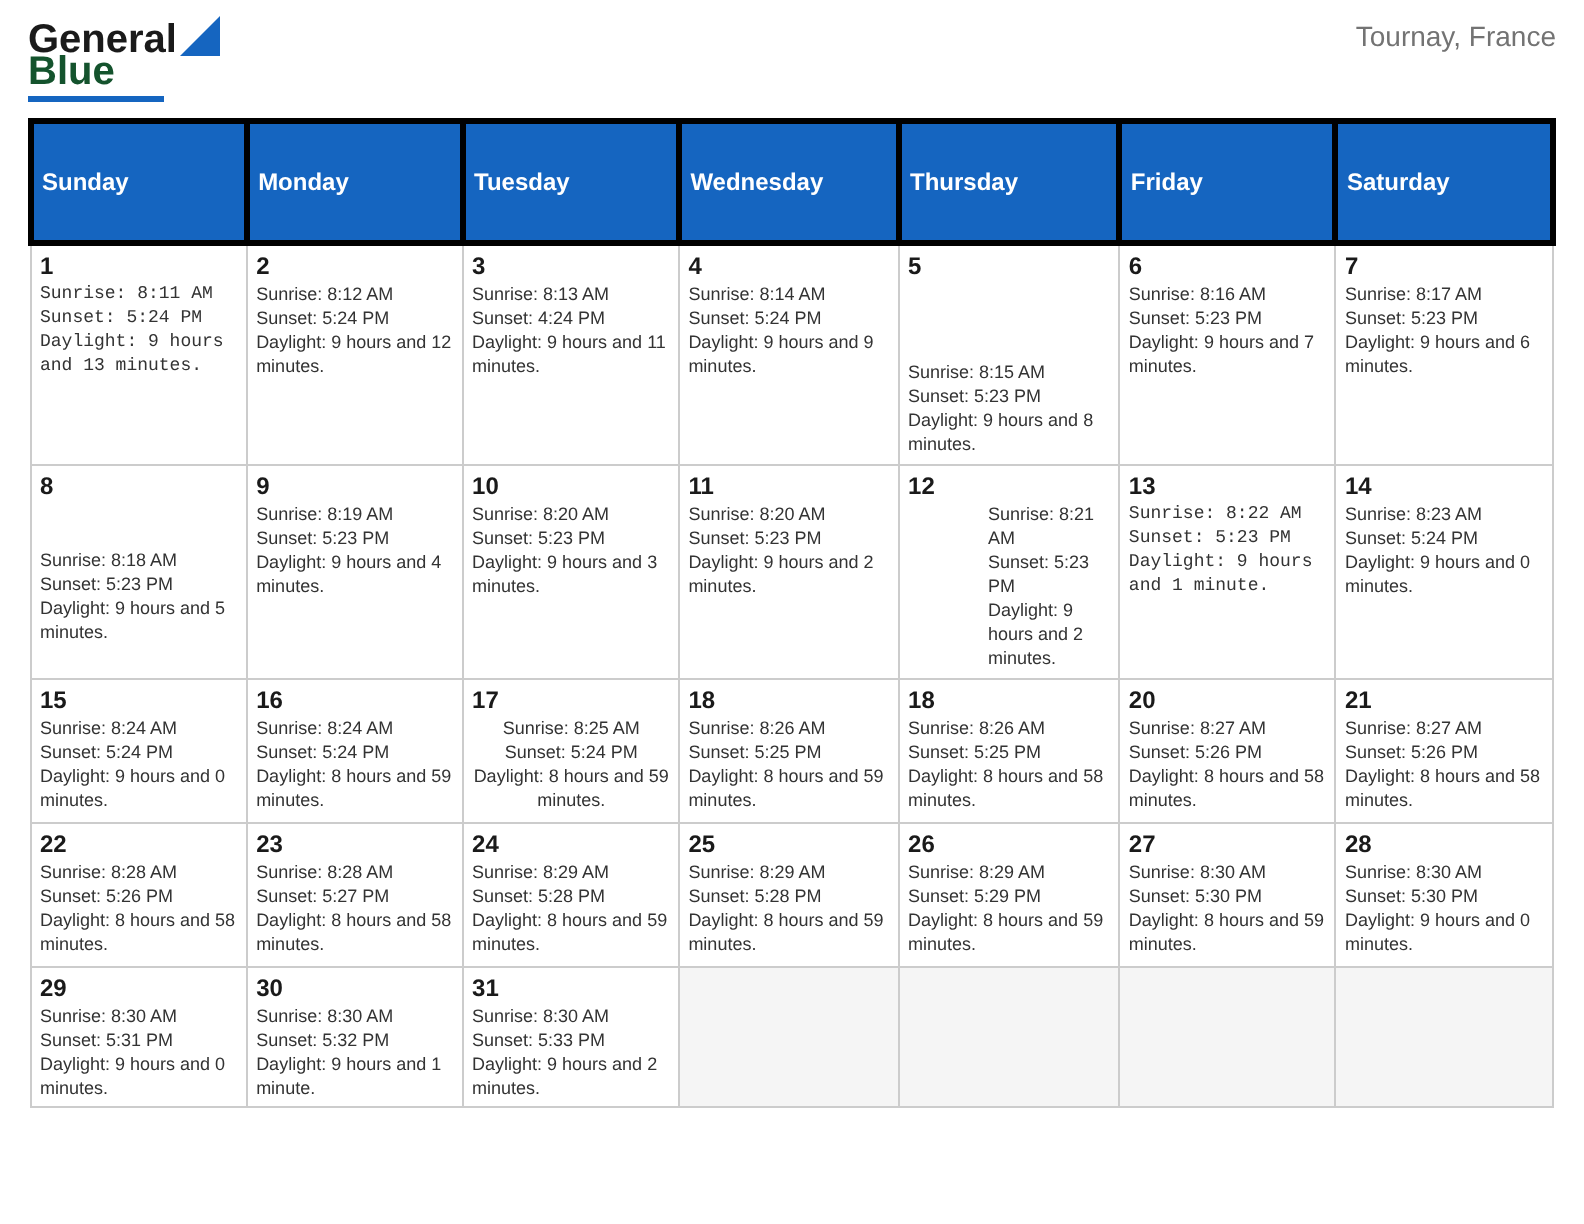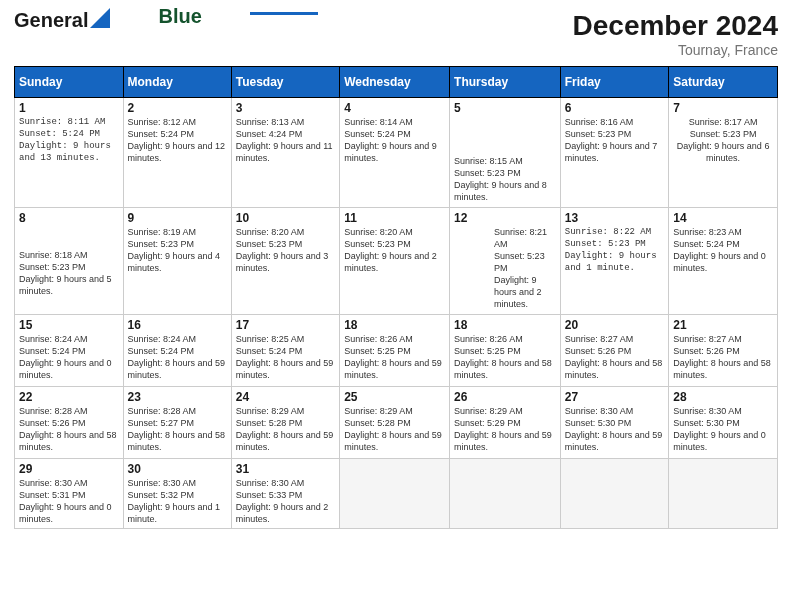--- a/index.html
+++ b/index.html
@@ -16,22 +16,22 @@
       padding: 10px 14px;
     }
     .header {
       display: flex;
       justify-content: space-between;
       align-items: flex-start;
       margin-bottom: 8px;
     }
     .logo {
       display: flex;
+      flex-direction: column;
       align-items: flex-start;
-      gap: 48px;
     }
     .logo-text {
       font-size: 20px;
       font-weight: bold;
       color: #1a1a1a;
       line-height: 1;
     }
     .title-block {
       text-align: right;
     }
@@ -46,22 +46,22 @@
     }
     .calendar {
       width: 100%;
       border-collapse: collapse;
     }
     .calendar th {
       background: #1565C0;
       color: #fff;
       font-size: 12px;
       font-weight: bold;
-      padding: 8px 4px;
-      border: 1px solid #000000;
+      padding: 22px 4px;
+      border: 3px solid #000000;
       text-align: left;
     }
     .calendar td {
       border: 1px solid #ccc;
       vertical-align: top;
       padding: 3px 4px;
       width: 113px;
       background: #fff;
     }
     .calendar td.empty {
@@ -99,21 +99,20 @@
         <svg width="20" height="20" viewBox="0 0 20 20" style="margin-left:2px;margin-top:-4px;">
           <polygon points="0,20 20,0 20,20" fill="#1565C0"></polygon>
         </svg>
       </div>
       <div style="display:flex;align-items:center;margin-top:-4px;">
         <span class="logo-text" style="color:#14532d;font-size:20px;font-weight:bold;">Blue</span>
       </div>
       <div style="width:68px;height:3px;background:#1565C0;margin-top:2px;"></div>
     </div>
     <div class="title-block">
-      <div class="title-main">December 2024</div>
       <div class="title-sub">Tournay, France</div>
     </div>
   </div>
 
   <table class="calendar">
     <thead>
       <tr>
         <th>Sunday</th>
         <th>Monday</th>
         <th>Tuesday</th>
@@ -156,21 +155,21 @@
 Daylight: 9 hours and 8 minutes.</div>
           </td>
           <td>
             <span class="day-num">6</span>
             <div class="day-info" style="white-space: pre-line;">Sunrise: 8:16 AM
 Sunset: 5:23 PM
 Daylight: 9 hours and 7 minutes.</div>
           </td>
           <td>
             <span class="day-num">7</span>
-            <div class="day-info" style="white-space: pre-line; text-align: center;">Sunrise: 8:17 AM
+            <div class="day-info" style="white-space: pre-line;">Sunrise: 8:17 AM
 Sunset: 5:23 PM
 Daylight: 9 hours and 6 minutes.</div>
           </td>
         </tr>
         <tr>
           <td>
             <span class="day-num">8</span>
             <div class="day-info" style="white-space: pre-line; margin-top: 24px;">Sunrise: 8:18 AM
 Sunset: 5:23 PM
 Daylight: 9 hours and 5 minutes.</div>
@@ -220,21 +219,21 @@
 Daylight: 9 hours and 0 minutes.</div>
           </td>
           <td>
             <span class="day-num">16</span>
             <div class="day-info" style="white-space: pre-line;">Sunrise: 8:24 AM
 Sunset: 5:24 PM
 Daylight: 8 hours and 59 minutes.</div>
           </td>
           <td>
             <span class="day-num">17</span>
-            <div class="day-info" style="white-space: pre-line;">Sunrise: 8:25 AM
+            <div class="day-info" style="white-space: pre-line; text-align: center;">Sunrise: 8:25 AM
 Sunset: 5:24 PM
 Daylight: 8 hours and 59 minutes.</div>
           </td>
           <td>
             <span class="day-num">18</span>
             <div class="day-info" style="white-space: pre-line;">Sunrise: 8:26 AM
 Sunset: 5:25 PM
 Daylight: 8 hours and 59 minutes.</div>
           </td>
           <td>

